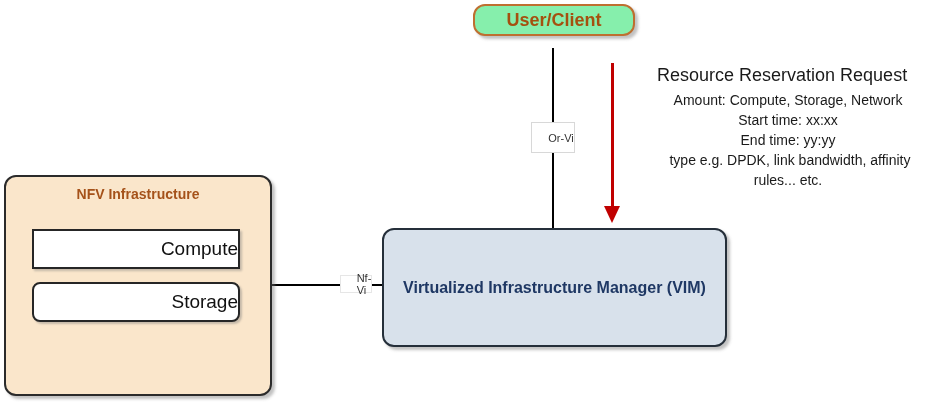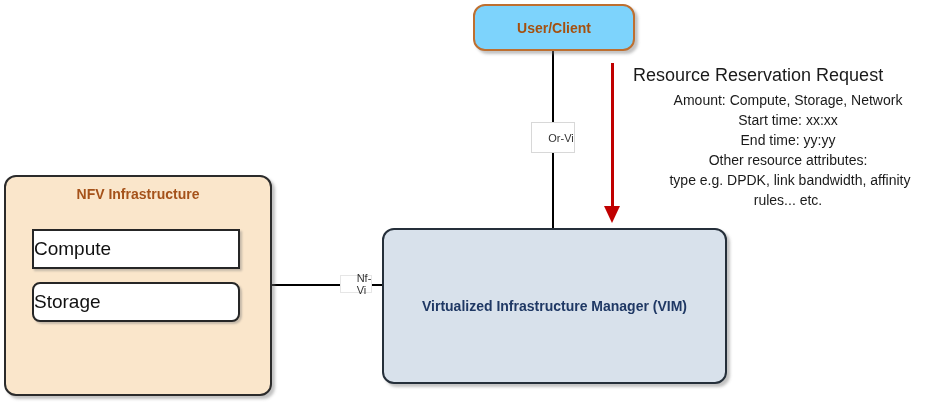--- a/index.html
+++ b/index.html
@@ -19,26 +19,26 @@
   .node {
     position: absolute;
     border-radius: 12px;
     box-shadow: 3px 3px 3px rgba(120,120,120,0.45);
     display: flex;
     align-items: center;
     justify-content: center;
     text-align: center;
   }
   .node-user {
-    left: 473px; top: 4px; width: 162px; height: 47px;
-    background: #7dd3fc;
+    left: 473px; top: 4px; width: 162px; height: 32px;
+    background: #86efac;
     border: 2px solid #be6f30;
     color: #a5500f;
     font-weight: bold;
-    font-size: 14px;
+    font-size: 18px;
   }
   .node-nfvi {
     left: 4px; top: 175px; width: 268px; height: 221px;
     background: #fae6cb;
     border: 2px solid #2b2b2b;
     display: block;
   }
   .nfvi-title {
     margin-top: 9px;
     text-align: center;
@@ -49,34 +49,34 @@
   .component-box {
     position: absolute;
     left: 26px;
     width: 208px;
     height: 40px;
     background: #ffffff;
     border: 2px solid #262626;
     box-shadow: 2px 2px 2px rgba(120,120,120,0.4);
     display: flex;
     align-items: center;
-    justify-content: flex-start;
+    justify-content: flex-end;
     font-size: 19px;
     color: #111111;
   }
   .comp-0 { top: 52px; }
   .comp-1 { top: 105px; border-radius: 8px; }
   .comp-2 { top: 158px; }
   .node-vim {
-    left: 382px; top: 228px; width: 345px; height: 156px;
+    left: 382px; top: 228px; width: 345px; height: 119px;
     background: #d8e1eb;
     border: 2px solid #252f3a;
     color: #1f3864;
     font-weight: bold;
-    font-size: 14px;
+    font-size: 16px;
     padding-bottom: 0;
   }
 
   
   .line { position: absolute; background: #000000; }
   .line-orvi { left: 552px; top: 48px; width: 2px; height: 180px; }
   .line-nfvi { left: 272px; top: 284px; width: 110px; height: 2px; }
   .line-label {
     position: absolute;
     background: #ffffff;
@@ -117,20 +117,21 @@
   .annotation {
     position: absolute;
     left: 633px; top: 62px;
     width: 310px;
     color: #1a1a1a;
   }
   .annotation-title {
     font-size: 18px;
     line-height: 26px;
     margin-bottom: 2px;
+    margin-left: 24px;
   }
   .annotation-line {
     font-size: 14px;
     line-height: 20px;
     white-space: pre-wrap;
     text-align: center;
   }
 </style>
 </head>
 <body>
@@ -148,21 +149,20 @@
 
   <div class="node node-user">
     <span>User/Client</span>
   </div>
 
   <div class="annotation">
     <div class="annotation-title">Resource Reservation Request</div>
     <div class="annotation-line">Amount: Compute, Storage, Network</div>
     <div class="annotation-line">Start time: xx:xx</div>
     <div class="annotation-line">End time: yy:yy</div>
-    <div class="annotation-line">Other resource attributes:</div>
     <div class="annotation-line"> type e.g. DPDK, link bandwidth, affinity</div>
     <div class="annotation-line">rules... etc.</div>
   </div>
 
   <div class="node node-nfvi">
     <div class="nfvi-title">NFV Infrastructure</div>
     <div class="component-box comp-0">
       <span>Compute</span>
     </div>
     <div class="component-box comp-1">

